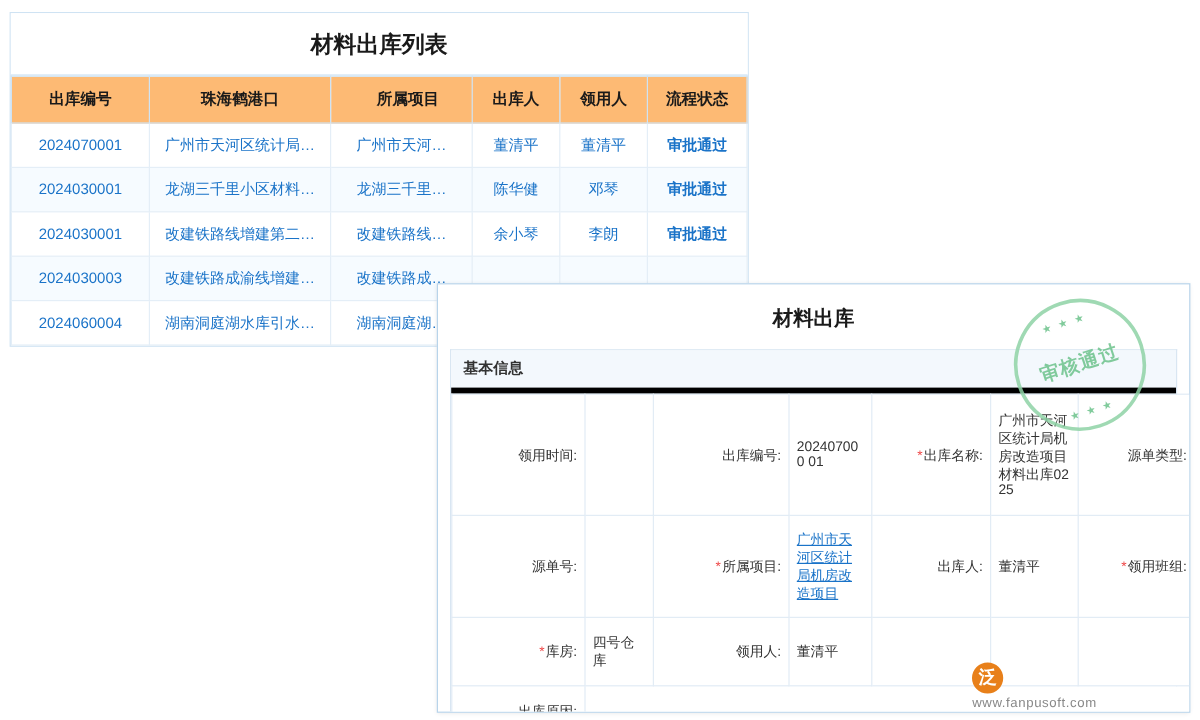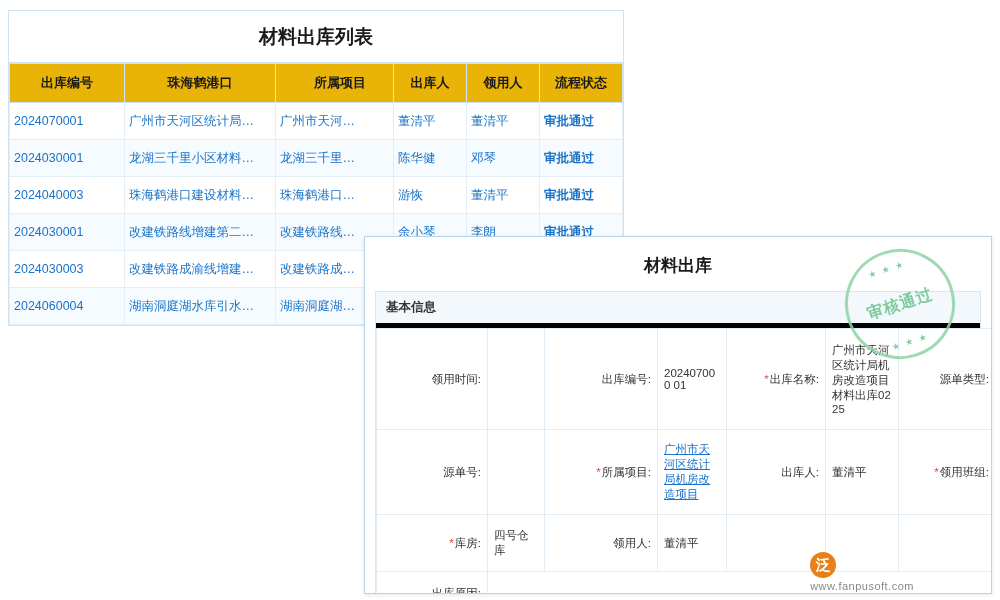--- a/index.html
+++ b/index.html
@@ -35,35 +35,35 @@
     padding: 13px 0 12px 0;
     border-bottom: 1px solid #cfe3f3;
     background: #ffffff;
   }
   table.list-table {
     border-collapse: collapse;
     width: 100%;
     table-layout: fixed;
   }
   table.list-table th {
-    background: #eab308;
+    background: #fdba74;
     color: #1a1a1a;
     font-size: 13px;
     font-weight: bold;
     height: 36px;
     border: 1px solid #cfe3f3;
     text-align: center;
     white-space: nowrap;
   }
   table.list-table td {
     border: 1px solid #e4eef7;
     height: 36px;
     font-size: 12.5px;
     color: #1a73c8;
-    text-align: left;
+    text-align: center;
     padding: 0 4px;
     white-space: nowrap;
     overflow: hidden;
     text-overflow: ellipsis;
   }
   table.list-table tr:nth-child(even) td {
     background: #f6fbff;
   }
   table.list-table tr:nth-child(odd) td {
     background: #ffffff;
@@ -262,28 +262,20 @@
         </tr>
         <tr>
           <td>2024030001</td>
           <td>龙湖三千里小区材料…</td>
           <td>龙湖三千里…</td>
           <td>陈华健</td>
           <td>邓琴</td>
           <td class="status">审批通过</td>
         </tr>
         <tr>
-          <td>2024040003</td>
-          <td>珠海鹤港口建设材料…</td>
-          <td>珠海鹤港口…</td>
-          <td>游恢</td>
-          <td>董清平</td>
-          <td class="status">审批通过</td>
-        </tr>
-        <tr>
           <td>2024030001</td>
           <td>改建铁路线增建第二…</td>
           <td>改建铁路线…</td>
           <td>余小琴</td>
           <td>李朗</td>
           <td class="status">审批通过</td>
         </tr>
         <tr>
           <td>2024030003</td>
           <td>改建铁路成渝线增建…</td>

